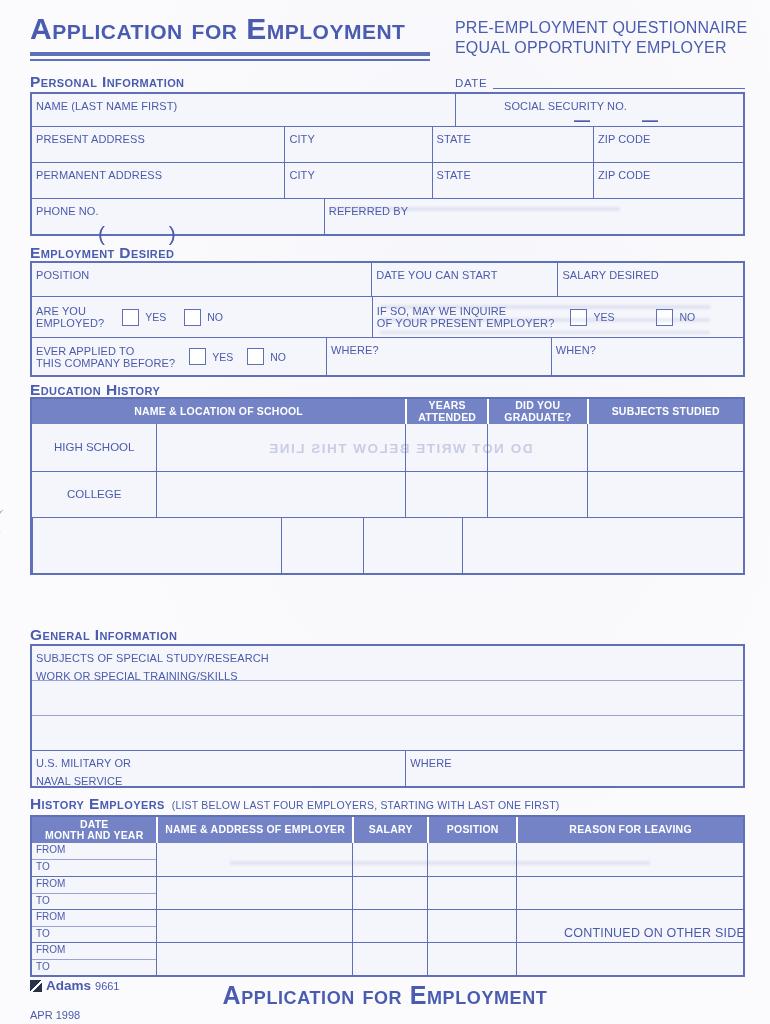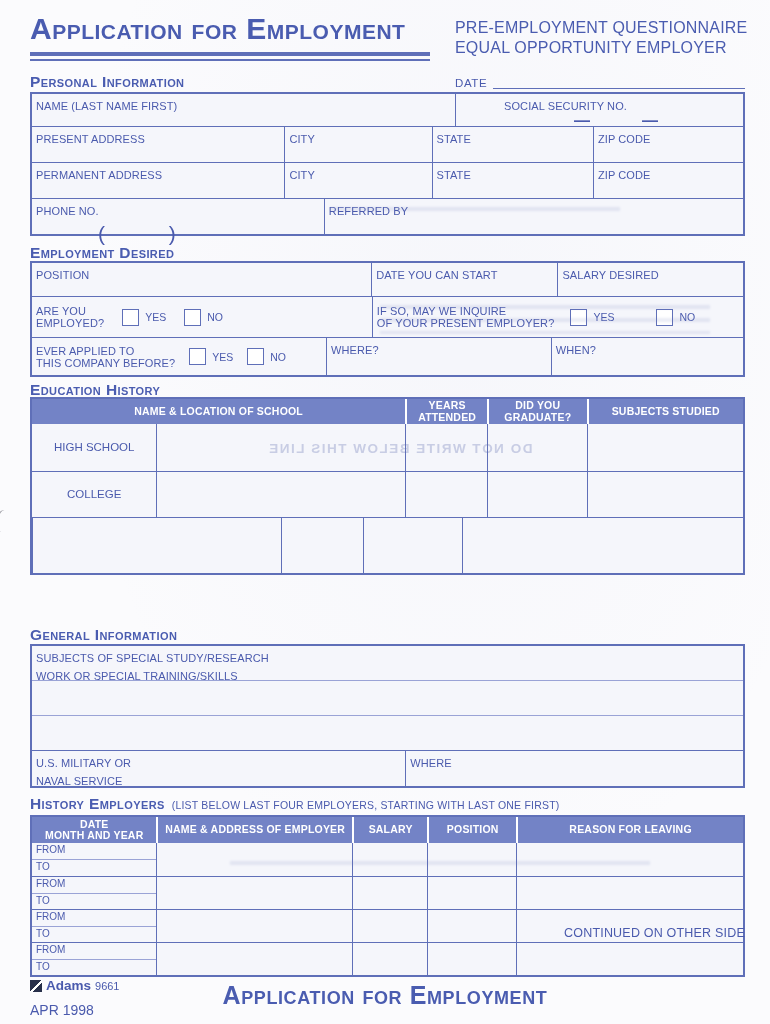--- a/index.html
+++ b/index.html
@@ -74,21 +74,21 @@
   .fe-datecol{display:flex;flex-direction:column;}
   .fe-half{flex:1;padding:1px 4px;font-size:10px;color:var(--ink);}
   .fe-half.from{border-bottom:1px solid var(--light_line);}
   .fe-cell{border-left:1.5px solid var(--line);}
 
   
   .brandline{display:flex;align-items:center;gap:4px;}
   .adams-logo{width:12px;height:12px;background:linear-gradient(135deg,#28304a 0 46%,#ffffff 46% 60%,#28304a 60%);}
   .brand{font-size:13.5px;font-weight:bold;color:var(--ink);}
   .formnum{font-size:11px;color:var(--ink);}
-  .revision{font-size:14px;color:var(--ink);margin-top:9px;}
+  .revision{font-size:11px;color:var(--ink);margin-top:16px;}
   .footer-title{left:0;top:981px;width:770px;text-align:center;font-size:25px;font-weight:bold;
                 font-variant:small-caps;color:var(--title);letter-spacing:.6px;}
   .continued{right:25px;top:926px;font-size:12.5px;color:var(--ink);letter-spacing:.2px;}
 
   
   .bleed-mirror{left:150px;top:441px;width:500px;text-align:center;transform:scaleX(-1);
                 color:rgba(95,110,175,.30);font-size:13.5px;font-weight:bold;letter-spacing:1.5px;
                 filter:blur(.4px);white-space:nowrap;}
   .smudge{background:repeating-linear-gradient(180deg,transparent 0 9px,rgba(110,122,185,.14) 9px 13px);
           filter:blur(1px);}

